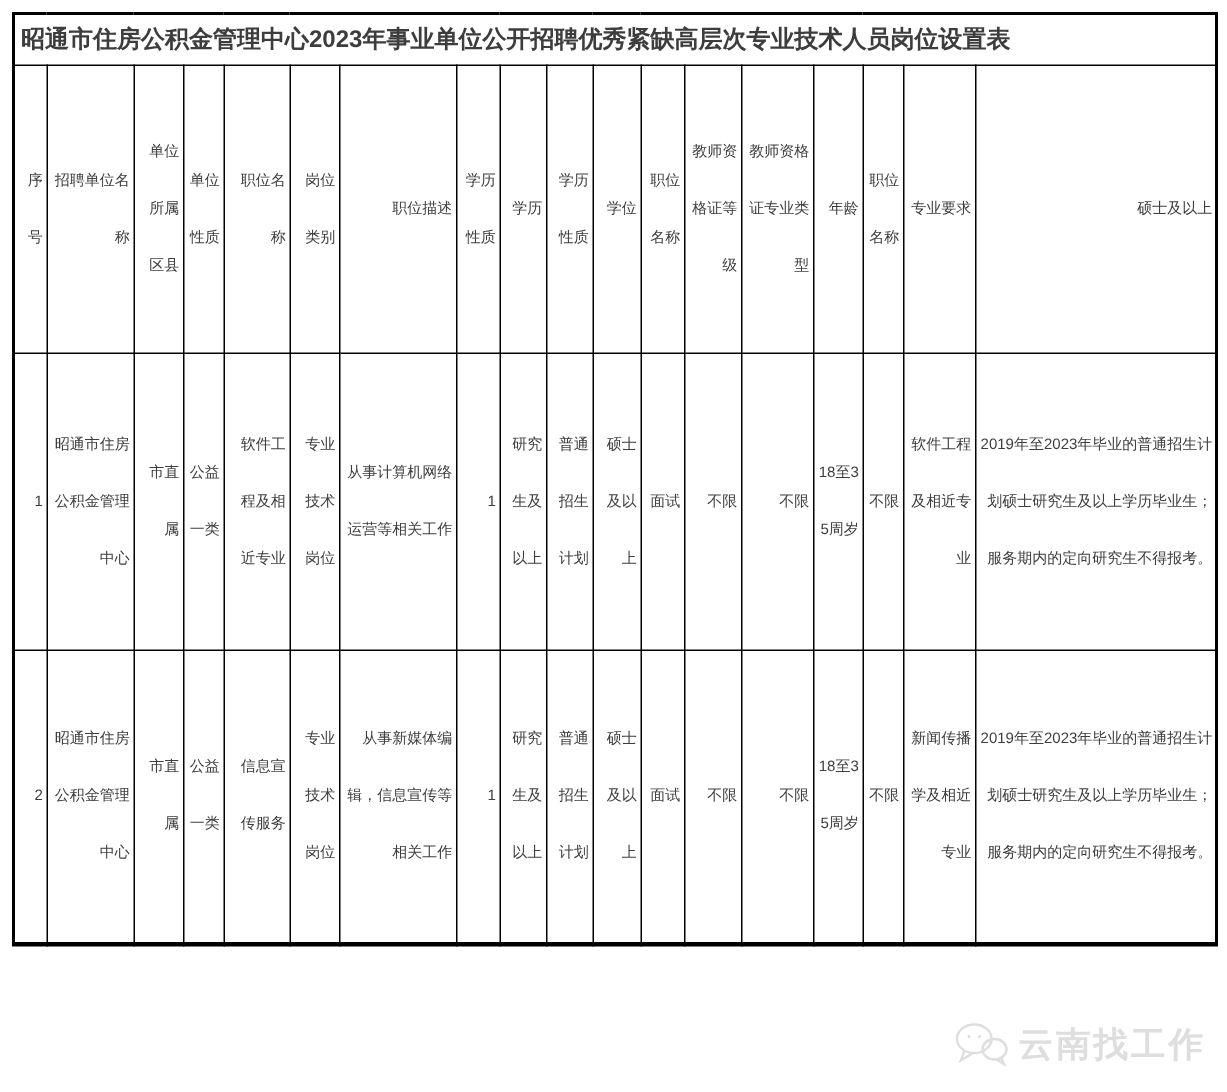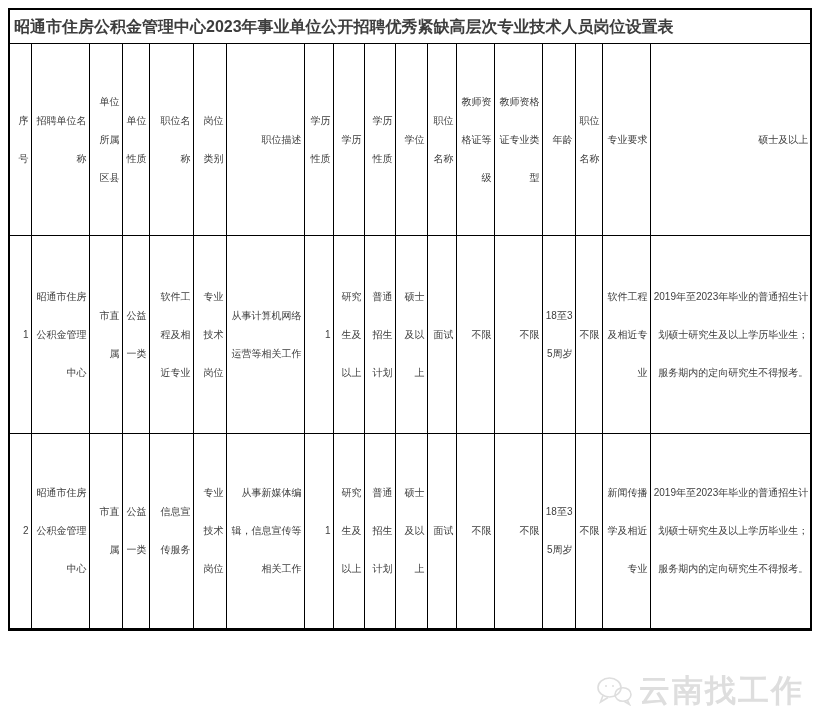--- a/index.html
+++ b/index.html
@@ -19,22 +19,22 @@
     text-align:right; font-size:10px; line-height:38px; box-sizing:border-box;
   }
   .title-cell {
     text-align:left; font-weight:bold; font-size:16px;
     height:33px; line-height:33px; padding:0 4px; white-space:nowrap; overflow:hidden;
   }
   tr.header-row { height:192px; }
   tr.data-row-1 { height:198px; }
   tr.data-row-2 { height:196px; }
   .watermark {
-    position:absolute; right:14px; bottom:16px; display:flex; align-items:center;
-    gap:7px; color:#dedede; font-size:31px; letter-spacing:2px; font-weight:bold;
+    position:absolute; right:14px; bottom:16px; display:flex; 
+    gap:7px; color:#dedede; font-size:23px; letter-spacing:2px; font-weight:bold;
     text-shadow:1px 1px 0 #ffffff; pointer-events:none;
   }
 </style>
 </head>
 <body>
 
 <div class="sheet">
   <table class="positions">
     <colgroup>
       <col style="width:22px">

